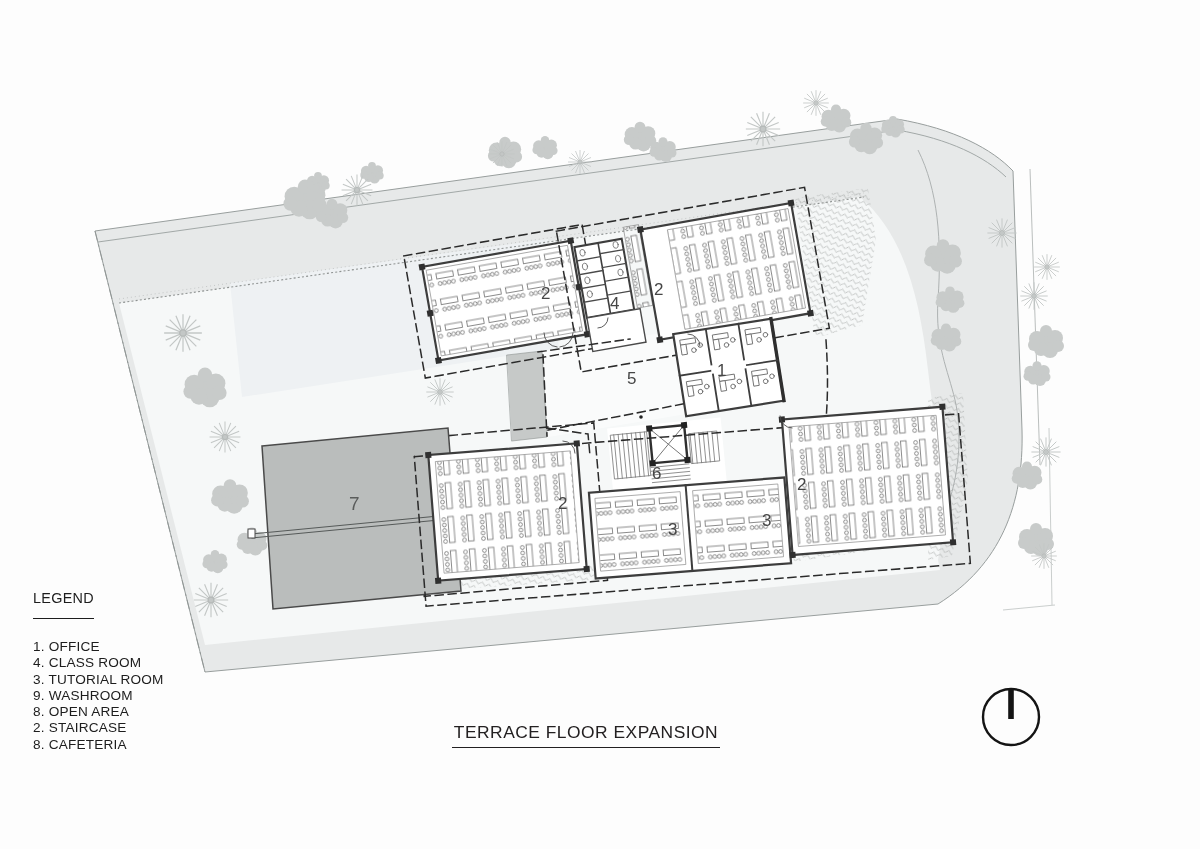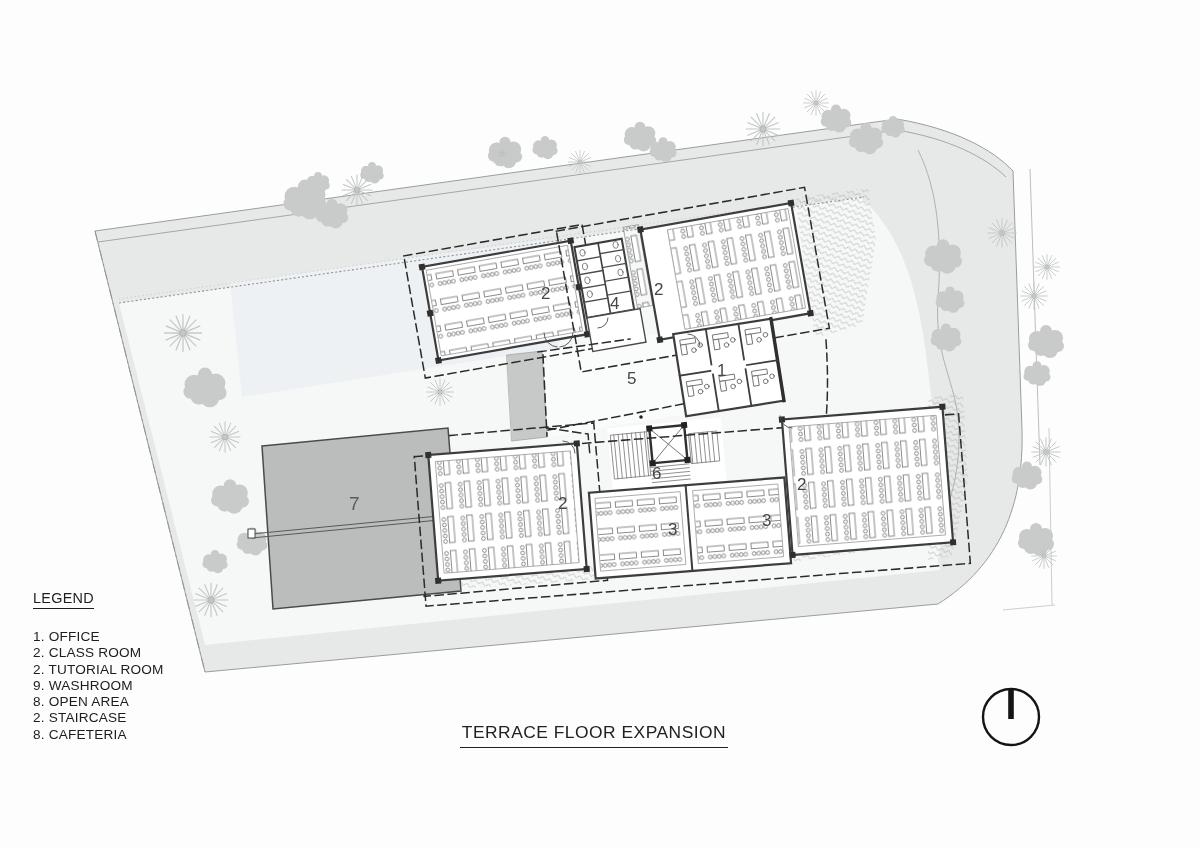--- a/index.html
+++ b/index.html
@@ -3,24 +3,24 @@
 <meta charset="utf-8">
 <style>
   html,body{margin:0;padding:0;background:#ffffff;}
   #stage{position:relative;width:1200px;height:849px;background:#fdfdfd;overflow:hidden;
          font-family:"Liberation Sans", sans-serif;}
   #plan-svg{position:absolute;left:0;top:0;}
   .room-label{font-family:"Liberation Sans", sans-serif;font-size:17px;fill:#464646;}
   .room-label.big{font-size:19px;fill:#5a5c5b;}
   #legend{position:absolute;left:33px;top:589px;color:#1d1d1d;}
   #legend .heading{display:inline-block;font-size:14.4px;letter-spacing:.3px;
-         border-bottom:1.4px solid #1d1d1d;padding-bottom:2px;}
+         border-bottom:1.4px solid #1d1d1d;padding-bottom:12px;}
   #legend ul{list-style:none;margin:20px 8px 0 0;padding:0;}
   #legend li{font-size:13.6px;line-height:16.3px;letter-spacing:.2px;white-space:pre;}
-  #title-block{position:absolute;left:16px;top:722px;width:1156px;text-align:center;}
+  #title-block{position:absolute;left:8px;top:722px;width:1156px;text-align:center;}
   #title-block .title{display:inline-block;font-size:17.4px;letter-spacing:.5px;color:#232021;
          border-bottom:1.4px solid #232021;padding:0 2px 4px 2px;}
 </style>
 </head>
 <body>
 
 <div id="stage">
 
 <svg id="plan-svg" width="1200" height="849" viewBox="0 0 1200 849">
   <defs>
@@ -309,22 +309,22 @@
   <g>
     <circle cx="1011" cy="717" r="28" fill="none" stroke="#141414" stroke-width="2.4"></circle>
     <rect x="1008.2" y="688" width="5.6" height="31" fill="#141414"></rect>
   </g>
 </svg>
 
 <div id="legend">
   <span class="heading">LEGEND</span>
   <ul>
     <li>1. OFFICE</li>
-    <li>2. CLASS ROOM</li>
-    <li>2. TUTORIAL ROOM</li>
+    <li>4. CLASS ROOM</li>
+    <li>3. TUTORIAL ROOM</li>
     <li>9. WASHROOM</li>
     <li>8. OPEN AREA</li>
     <li>2. STAIRCASE</li>
     <li>8. CAFETERIA</li>
   </ul>
 </div>
 
 <div id="title-block">
   <span class="title">TERRACE FLOOR EXPANSION</span>
 </div>

